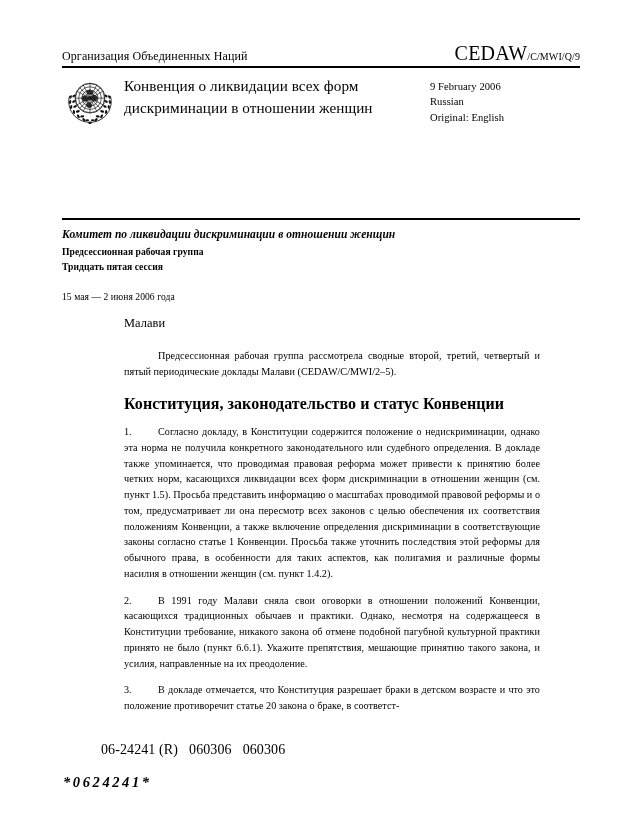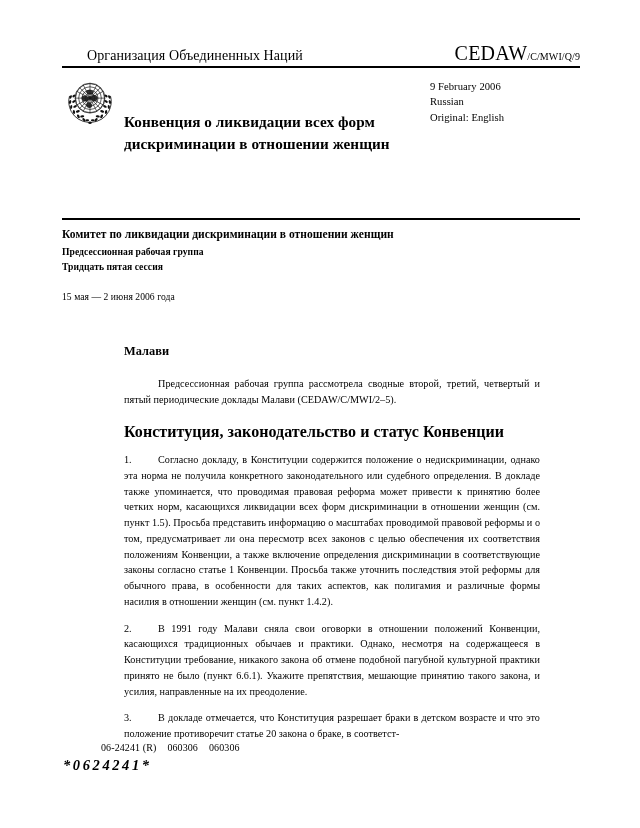--- a/index.html
+++ b/index.html
@@ -33,24 +33,23 @@
     top: 44px;
     width: 518px;
   }
   .masthead-top {
     display: flex;
     align-items: flex-end;
     justify-content: space-between;
     padding-bottom: 2px;
   }
   .org-name {
-    font-size: 14px;
+    font-size: 12px;
     letter-spacing: 0.1px;
     line-height: 1.1;
-    margin-left: 25px;
   }
   .symbol {
     font-size: 20px;
     line-height: 0.95;
     white-space: nowrap;
     letter-spacing: 0.2px;
   }
   .symbol .sym-sub {
     font-size: 10px;
     letter-spacing: 0.1px;
@@ -71,25 +70,24 @@
     padding-top: 2px;
   }
   .emblem {
     display: block;
     width: 56px;
     height: 52px;
   }
   .conv-title {
     flex: 1 1 auto;
     font-size: 15.2px;
-    font-weight: bold;
+    font-weight: normal;
     line-height: 1.42;
     letter-spacing: 0.05px;
     padding-top: 1px;
-    margin-top: 36px;
   }
   .distr-block {
     flex: 0 0 150px;
     width: 150px;
     font-size: 10.6px;
     line-height: 1.46;
     padding-top: 5px;
     letter-spacing: 0.05px;
   }
 
@@ -102,20 +100,21 @@
   }
   .committee .rule-thick2 {
     border-top: 2.1px solid #000;
     margin-bottom: 7px;
   }
   .committee-name {
     font-size: 11.5px;
     font-weight: bold;
     line-height: 1.35;
     letter-spacing: 0.05px;
+    font-style: italic;
   }
   .committee-sub {
     font-size: 9.6px;
     font-weight: bold;
     line-height: 1.42;
     letter-spacing: 0.05px;
     margin-top: 2px;
   }
   .committee-dates {
     font-size: 9.6px;
@@ -132,22 +131,22 @@
     width: 416px;
   }
   .doc-title {
     font-size: 14.6px;
     font-weight: bold;
     line-height: 1.42;
     letter-spacing: 0.05px;
   }
   .country {
     font-size: 12.4px;
-    font-weight: bold;
-    margin-top: 32px;
+    font-weight: normal;
+    margin-top: 4px;
     letter-spacing: 0.05px;
   }
   .intro {
     font-size: 10.2px;
     line-height: 1.52;
     text-align: justify;
     text-indent: 34px;
     margin-top: 17px;
     letter-spacing: 0.02px;
   }
@@ -172,35 +171,35 @@
   }
 
   
   .footer {
     position: absolute;
     left: 57px;
     top: 742px;
     width: 520px;
   }
   .job-number {
-    font-size: 10px;
+    font-size: 14px;
     letter-spacing: 0.1px;
     padding-left: 44px;
   }
   .job-number .spacer {
     display: inline-block;
     width: 11px;
   }
   .barcode {
     font-family: "Liberation Serif", "DejaVu Serif", serif;
     font-size: 14.5px;
     font-weight: bold;
     font-style: italic;
     letter-spacing: 2.6px;
-    margin-top: 4px;
+    margin-top: 16px;
     margin-left: 6px;
   }
 </style>
 </head>
 <body>
 
 <div class="page">
 
   <div class="masthead">
 

